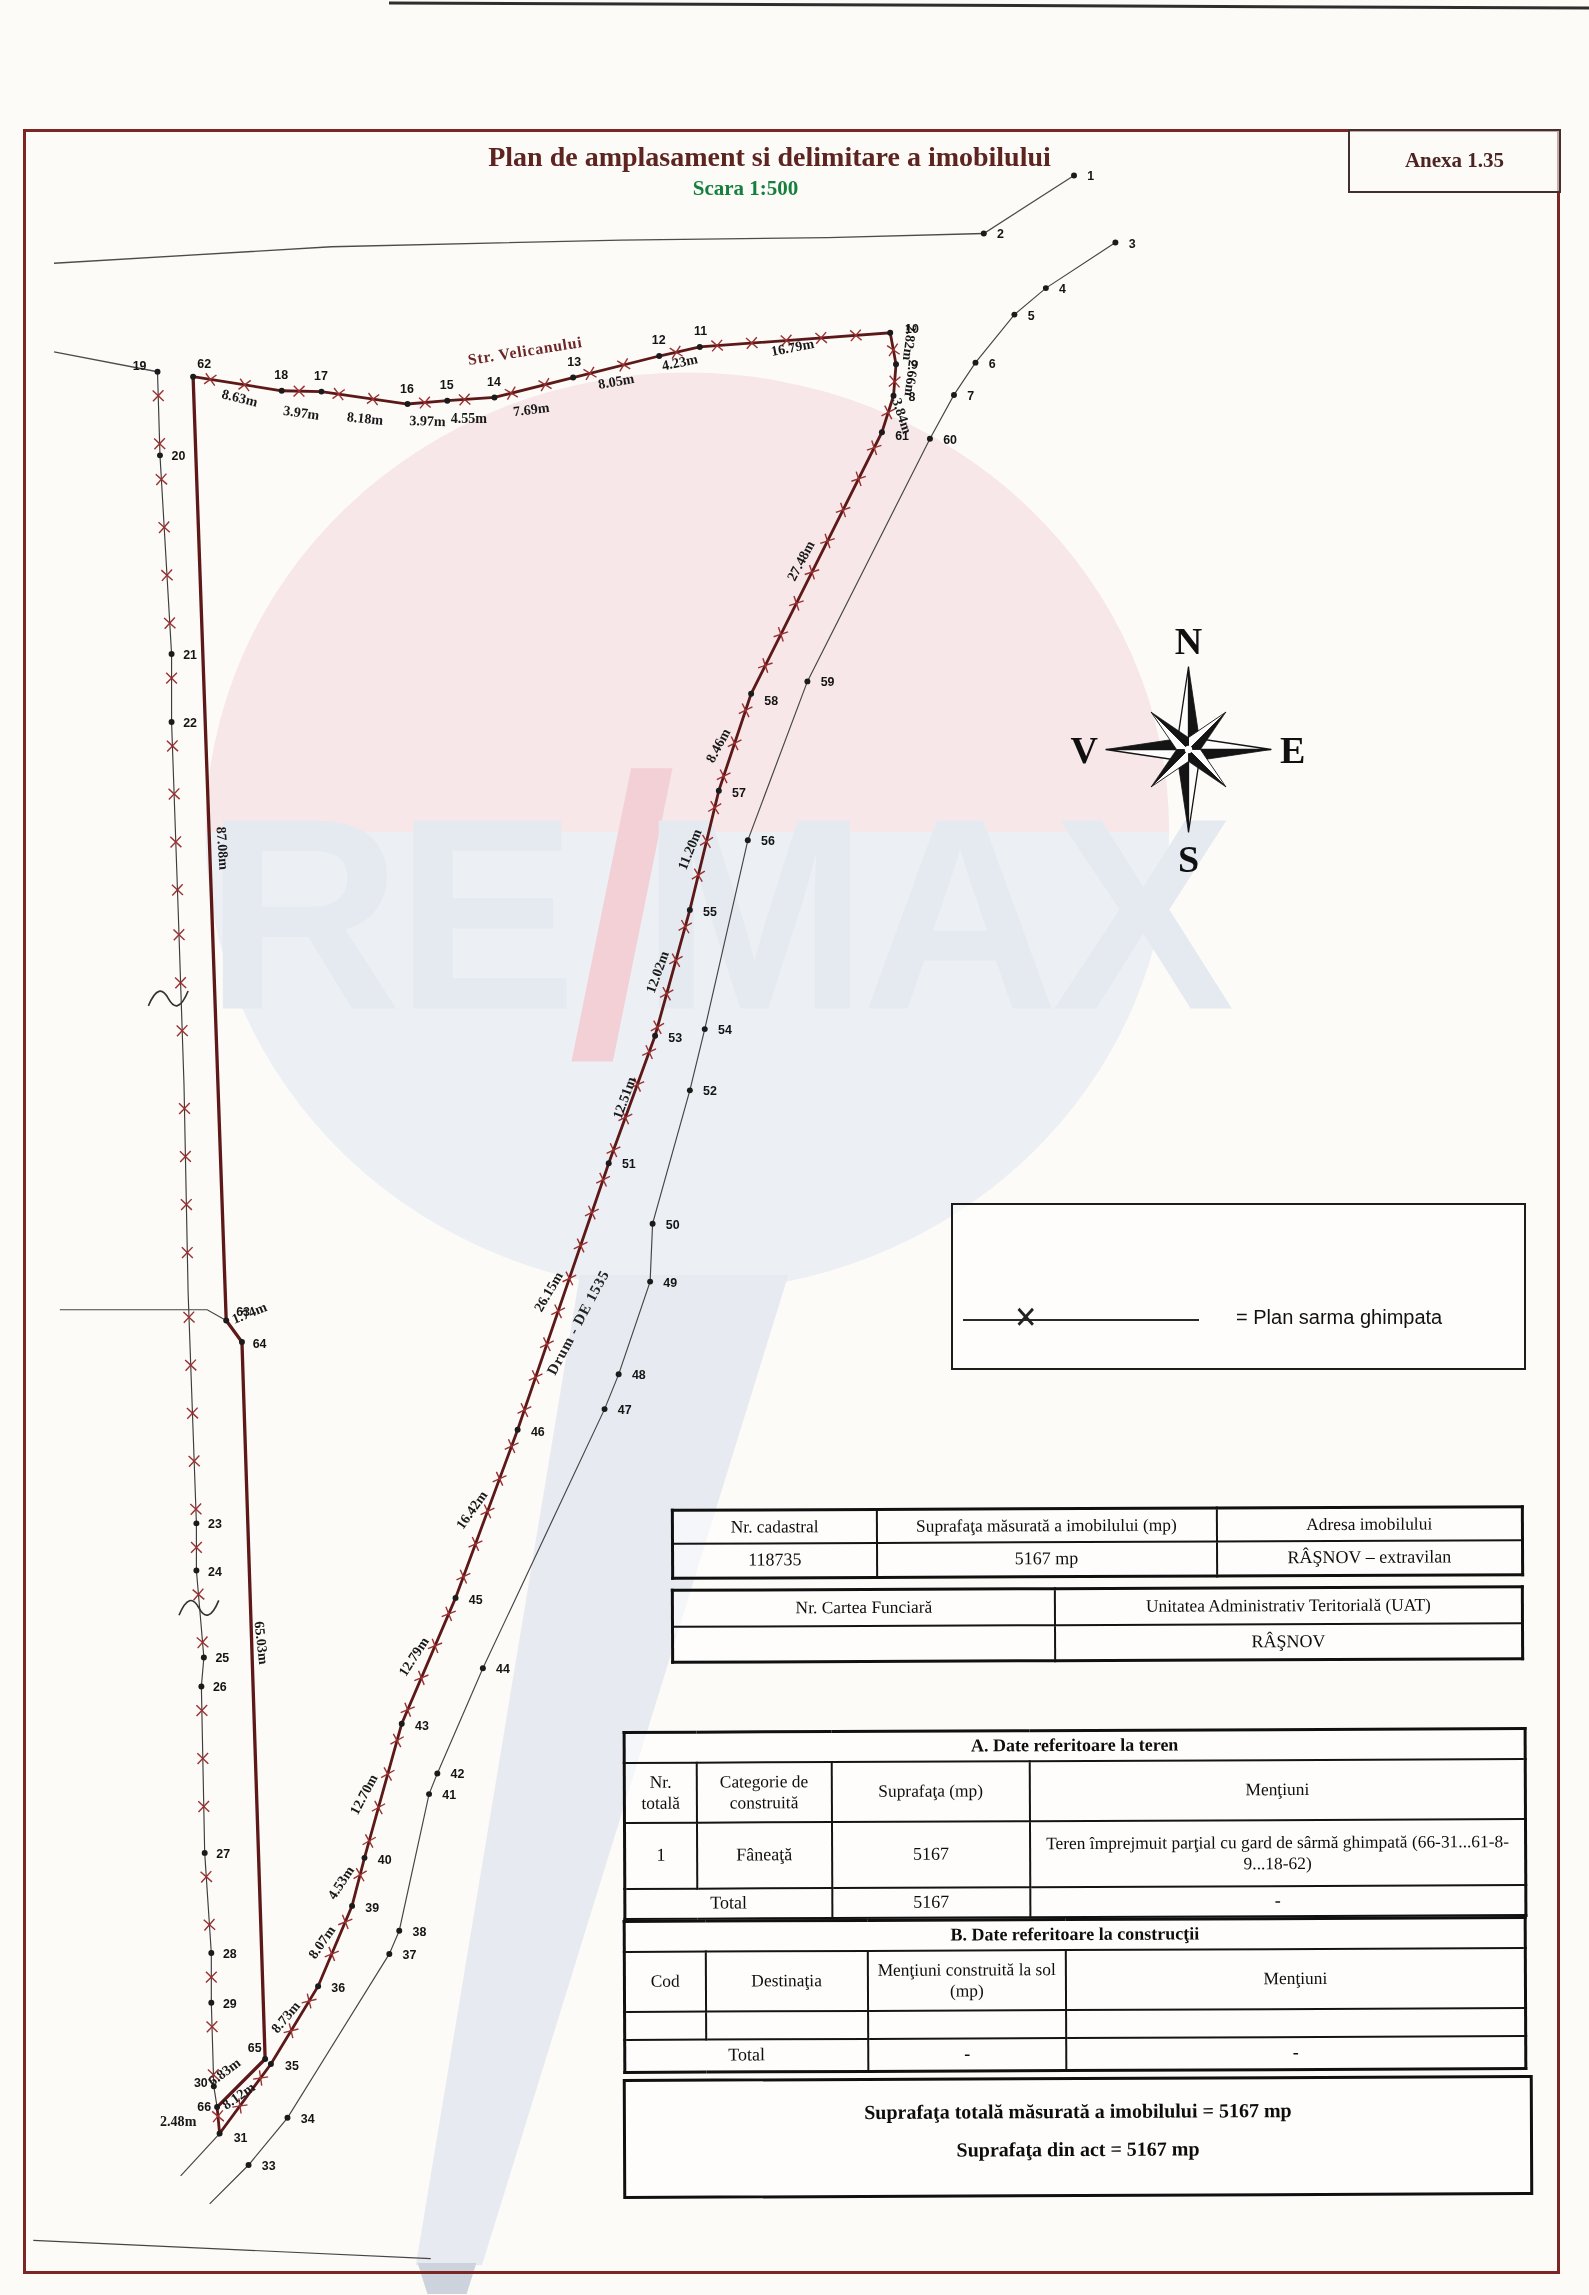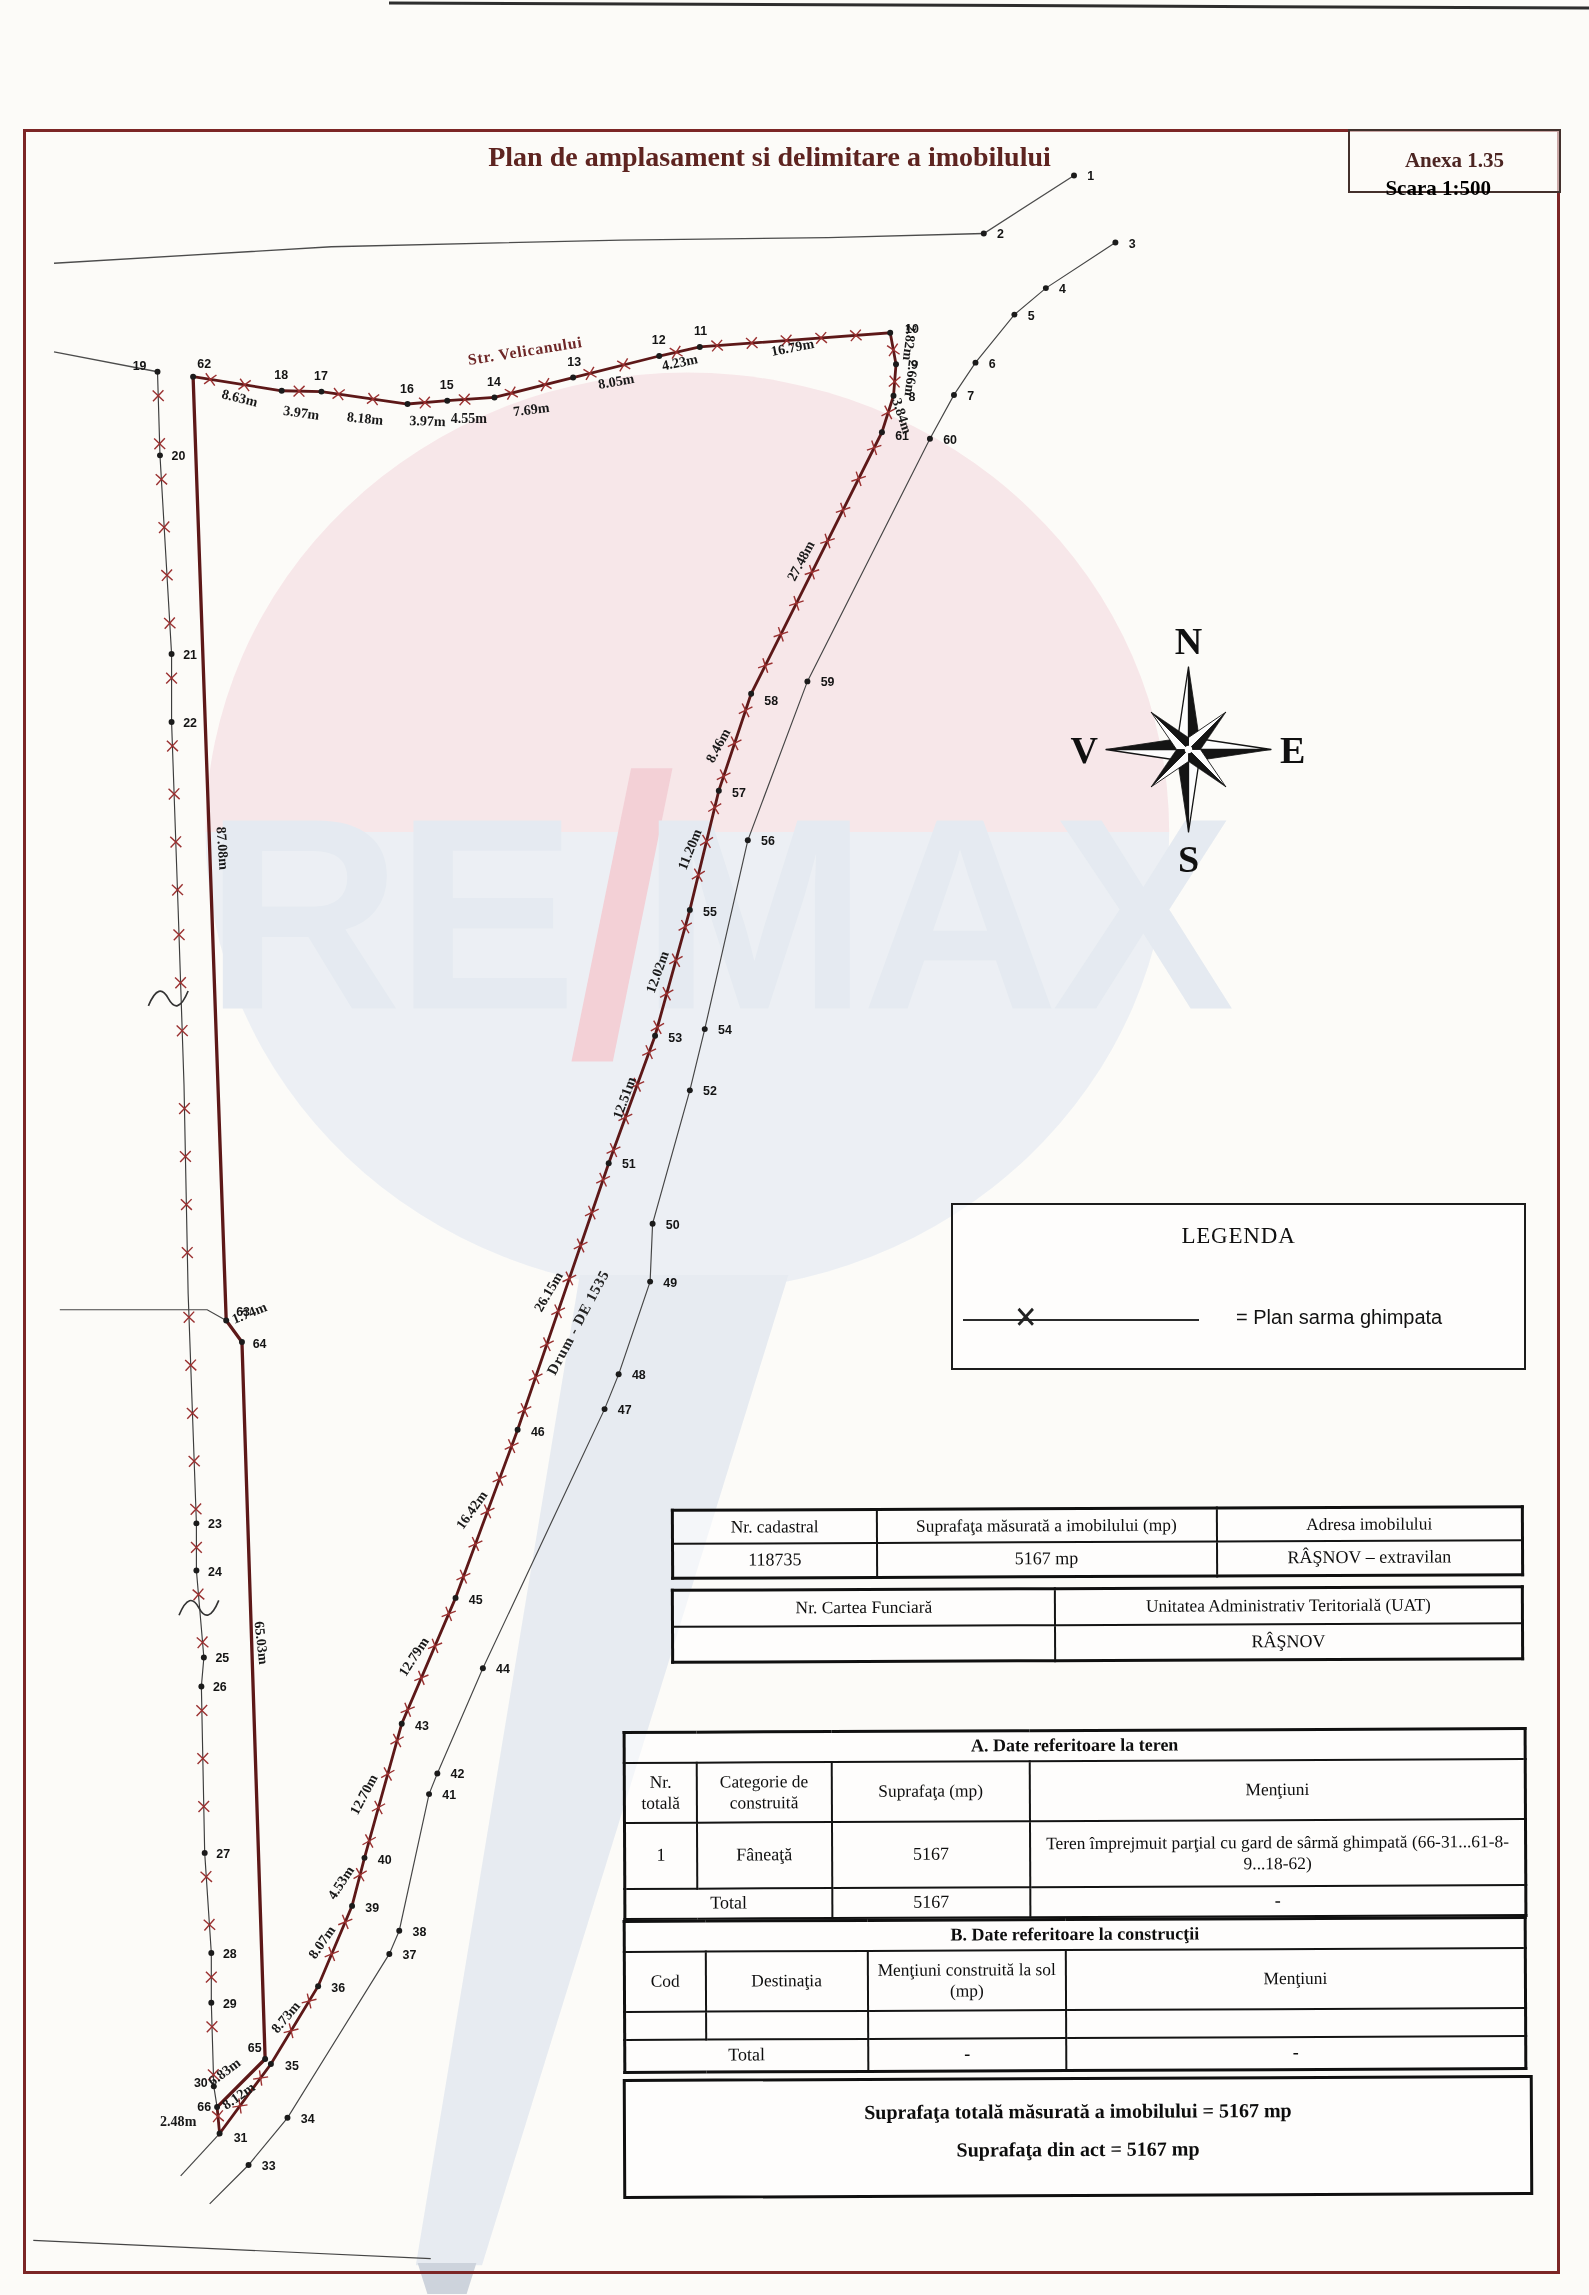--- a/index.html
+++ b/index.html
@@ -7,21 +7,21 @@
         font-family:"Liberation Serif",serif;color:#1a1a1a;}
   .layer{position:absolute;left:0;top:0;}
   
   .scan-top{position:absolute;left:389px;top:4.1px;width:1201px;height:3.3px;background:#2e2e2e;transform:rotate(.25deg);}
   
   .frame{position:absolute;left:23px;top:129px;width:1531px;height:2139px;border:3.3px solid #7c2626;}
   .annex{position:absolute;left:1348px;top:129px;width:209px;height:60px;border:2.5px solid #43302c;
          text-align:center;line-height:58px;font-size:21px;font-weight:bold;color:#4c2522;background:rgba(253,252,248,.6);}
   .title-wrap{position:absolute;left:0;top:141px;width:1491px;text-align:center;}
   .title{font-size:28px;font-weight:bold;color:#5e2420;padding-left:48px;}
-  .scale{font-size:21px;font-weight:bold;color:#000000;margin-top:3.3px;text-align:right;}
+  .scale{font-size:21px;font-weight:bold;color:#15803d;margin-top:3.3px;}
   
   .wm{position:absolute;left:0;top:0;opacity:.85;}
   .wm-t{font-family:"Liberation Sans",sans-serif;font-weight:bold;font-size:330px;fill:#e2e8f0;text-anchor:middle;letter-spacing:-8px;}
   .basket{position:absolute;left:412px;top:2263px;width:70px;height:31px;background:#cdd3dc;
           clip-path:polygon(8% 0,92% 0,78% 100%,22% 100%);}
   
   .pl-s{fill:none;stroke:#4c4c4c;stroke-width:1.6}
   .pl-f{fill:none;stroke:#3d3d3d;stroke-width:1.4}
   .pl-r{fill:none;stroke:#454545;stroke-width:1.4}
   .pl-b{fill:none;stroke:#5d1818;stroke-width:4}
@@ -505,21 +505,20 @@
         </g>
       <circle cx="0" cy="0" r="4.5" fill="#fff"></circle>
     </g>
     <text class="cp-letter" x="0" y="-116">N</text>
     <text class="cp-letter" x="126" y="16">E</text>
     <text class="cp-letter" x="0" y="148">S</text>
     <text class="cp-letter" x="-126" y="16">V</text>
   </svg>
 
   <div class="legend">
-    <div class="legend-title">LEGENDA</div>
     <div class="legend-row">
       <span class="leg-line"></span>
       <span class="leg-x">✕</span>
       <span class="leg-label">= Plan sarma ghimpata</span>
     </div>
   </div>
 
   <div class="tblwrap" style="left:671px;top:1507px;width:853px;">
     <table class="t-outer">
       <colgroup>

